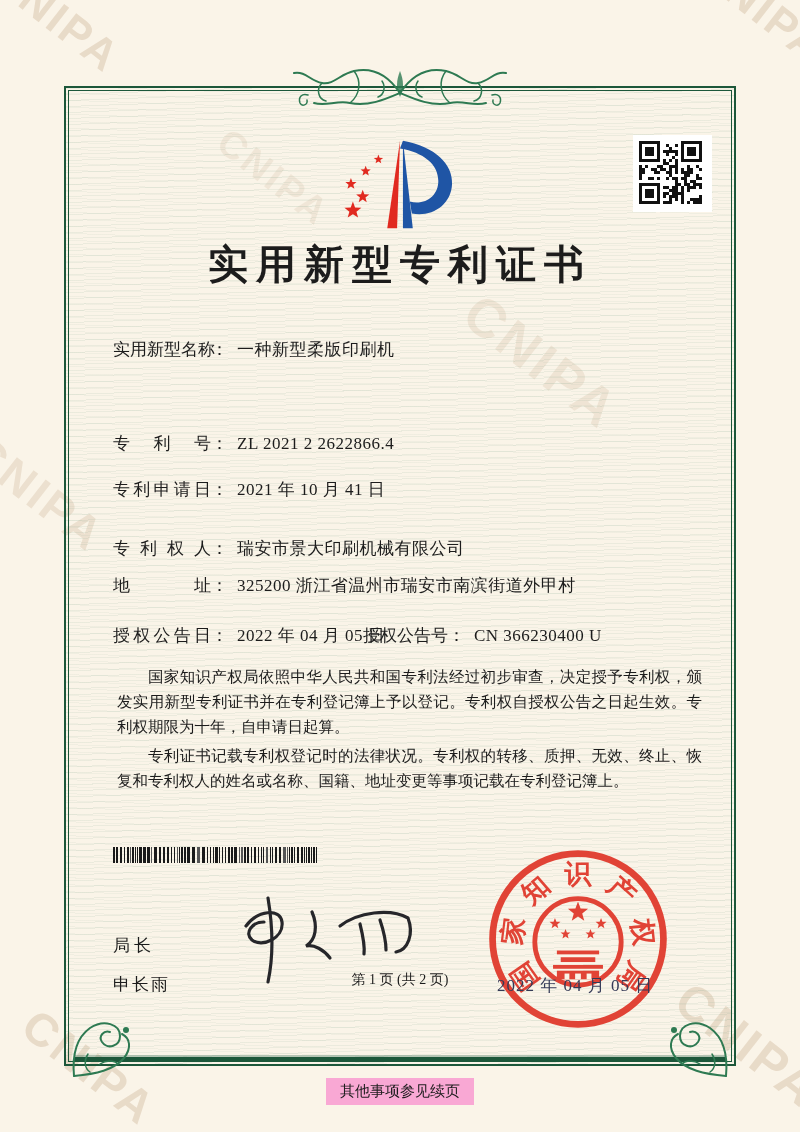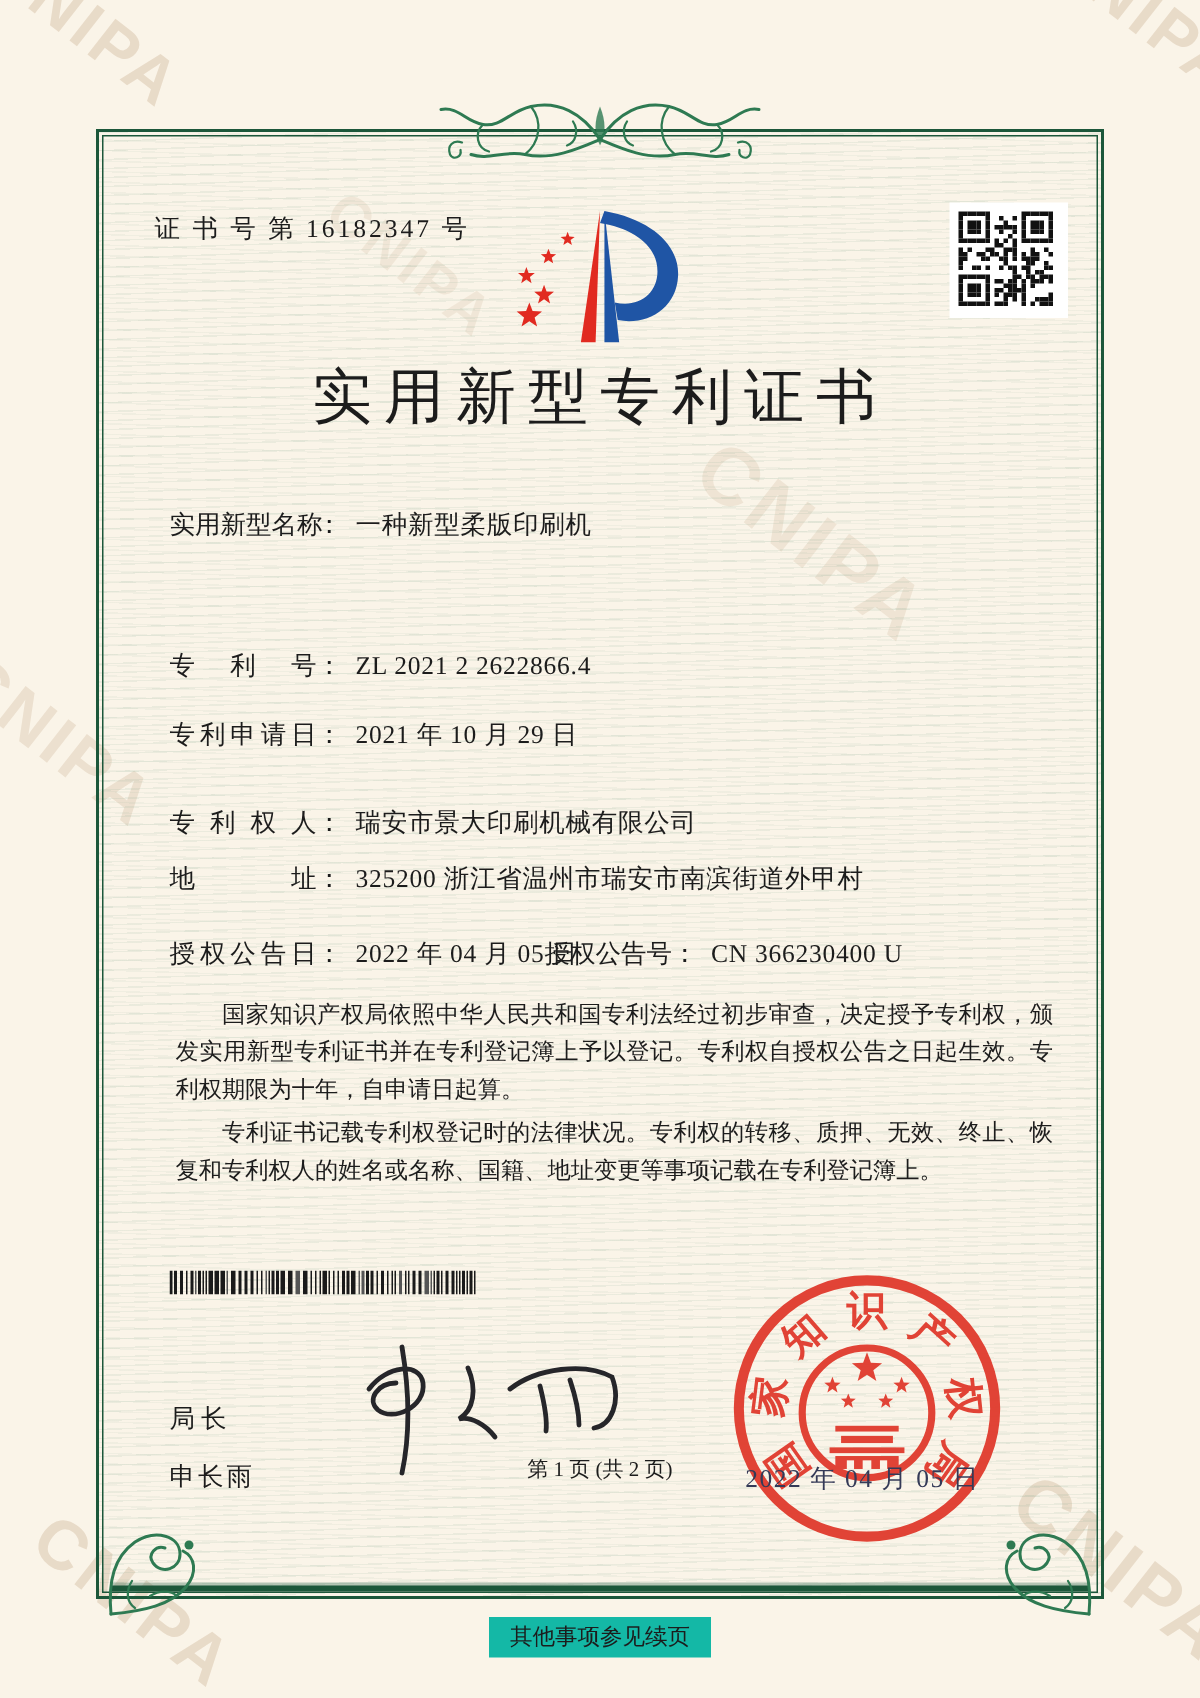--- a/index.html
+++ b/index.html
@@ -15,40 +15,40 @@
            repeating-linear-gradient(178deg, rgba(125,165,140,.12) 0 1px, rgba(125,165,140,0) 1px 6px),
            repeating-linear-gradient(182deg, rgba(125,165,140,.08) 0 1px, rgba(125,165,140,0) 1px 7px);}
   .frame::after{content:"";position:absolute;inset:2px;border:1px solid #1c573a;}
   .bottom-line{position:absolute;left:74px;top:1057px;width:652px;height:4px;background:#1c573a;
                box-shadow:0 -2px 0 rgba(45,106,79,.35);z-index:4;}
   .content{position:absolute;inset:0;z-index:5;}
   .cert-no{position:absolute;left:103px;top:141px;font-size:17px;letter-spacing:2px;}
   .qr-box{position:absolute;left:633px;top:135px;width:79px;height:77px;background:#ffffff;}
   .logo{position:absolute;left:336px;top:127px;width:130px;height:108px;}
   .title{position:absolute;left:0;right:0;top:237px;text-align:center;
-         font-size:40px;font-weight:normal;letter-spacing:8px;}
+         font-size:40px;font-weight:bold;letter-spacing:8px;}
   .row{position:absolute;left:113px;width:600px;font-size:17px;white-space:nowrap;}
   .lab{display:inline-block;width:98px;text-align:justify;text-align-last:justify;vertical-align:top;}
   .val{margin-left:9px;letter-spacing:.5px;}
   .grant{position:absolute;left:250px;top:0;}
   .paras{position:absolute;left:113px;top:660px;width:593px;font-size:15.5px;line-height:25px;
          text-align:justify;}
   .paras p{margin:4px;text-indent:2em;}
   .barcode{position:absolute;left:113px;top:847px;width:207px;height:16px;}
   .signer-title{position:absolute;left:113px;top:934px;font-size:17px;letter-spacing:4px;}
   .signer-name{position:absolute;left:113px;top:946px;font-size:17px;letter-spacing:2px;margin-top:27px;}
   .signature{position:absolute;left:228px;top:892px;}
   .seal{position:absolute;left:482px;top:843px;width:192px;height:192px;opacity:.94;}
   .sealChar{font-size:28px;font-weight:bold;fill:#e0392b;text-anchor:middle;dominant-baseline:central;
             font-family:"Liberation Serif",serif;}
   .seal-date{position:absolute;left:495px;top:974px;width:160px;text-align:center;
              font-size:17px;color:#343a57;letter-spacing:1px;z-index:6;}
   .page-info{position:absolute;left:0;right:0;top:971px;text-align:center;font-size:14px;z-index:6;}
   .note{position:absolute;left:0;right:0;top:1078px;text-align:center;font-size:15px;z-index:6;}
-  .note span{display:inline-block;background:#14b8a6;padding:4px 14px;}
+  .note span{display:inline-block;background:#f9a8d4;padding:4px 14px;}
   .ornament-top{position:absolute;left:288px;top:55px;z-index:3;}
   .corner{position:absolute;top:1002px;z-index:5;}
   .corner.left{left:66px;}
   .corner.right{left:642px;transform:scaleX(-1);}
 </style>
 </head>
 <body>
 
 <div class="page">
 
@@ -90,21 +90,20 @@
       <path d="M8,74 C6,52 10,36 24,26 C38,17 54,22 54,34 C54,44 42,48 36,40 C32,34 38,28 44,30"></path>
       <path d="M8,74 C30,72 48,68 58,56 C66,46 64,36 56,32"></path>
       <path d="M22,52 C18,58 18,66 24,70" stroke-width="1.5"></path>
       <path d="M34,62 C40,58 48,58 52,62" stroke-width="1.5"></path>
     </g>
     <circle cx="60" cy="28" r="3" fill="#2e7a52"></circle>
   </svg>
 
   <div class="content">
 
-    <div class="cert-no">证 书 号 第 16182347 号</div>
 
     <svg class="logo" viewBox="0 0 130 110">
       <polygon points="64,14 61,103 51,103" fill="#e12a20"></polygon>
       <polygon points="67,14 77,103 67,103" fill="#1f55a5"></polygon>
       <path d="M67,14 C100,20 118,38 117,58 C116,80 96,92 76,88 L74,76 C90,80 103,70 103,55 C103,38 88,26 64,22 Z" fill="#1f55a5"></path>
       <g id="logoStars" fill="#e12a20">
           <polygon points="16.0,76.0 13.8,81.9 7.4,82.2 12.4,86.2 10.7,92.3 16.0,88.8 21.3,92.3 19.6,86.2 24.6,82.2 18.2,81.9"></polygon>
           <polygon points="26.0,64.0 24.3,68.6 19.3,68.8 23.2,71.9 21.9,76.7 26.0,73.9 30.1,76.7 28.8,71.9 32.7,68.8 27.7,68.6"></polygon>
           <polygon points="14.0,52.0 12.5,56.0 8.3,56.1 11.6,58.8 10.5,62.9 14.0,60.5 17.5,62.9 16.4,58.8 19.7,56.1 15.5,56.0"></polygon>
           <polygon points="29.0,39.5 27.6,43.1 23.8,43.3 26.8,45.7 25.8,49.4 29.0,47.3 32.2,49.4 31.2,45.7 34.2,43.3 30.4,43.1"></polygon>
@@ -335,21 +334,21 @@
 
     <div class="title">实用新型专利证书</div>
 
     <div class="row" style="top:338px">
       <span class="lab">实用新型名称</span><span>：</span><span class="val">一种新型柔版印刷机</span>
     </div>
     <div class="row" style="top:432px">
       <span class="lab">专利号</span><span>：</span><span class="val">ZL 2021 2 2622866.4</span>
     </div>
     <div class="row" style="top:478px">
-      <span class="lab">专利申请日</span><span>：</span><span class="val">2021 年 10 月 29 日</span>
+      <span class="lab">专利申请日</span><span>：</span><span class="val">2021 年 10 月 41 日</span>
     </div>
     <div class="row" style="top:537px">
       <span class="lab">专利权人</span><span>：</span><span class="val">瑞安市景大印刷机械有限公司</span>
     </div>
     <div class="row" style="top:574px">
       <span class="lab">地址</span><span>：</span><span class="val">325200 浙江省温州市瑞安市南滨街道外甲村</span>
     </div>
     <div class="row" style="top:624px">
       <span class="lab">授权公告日</span><span>：</span><span class="val">2022 年 04 月 05 日</span>
       <span class="grant">

